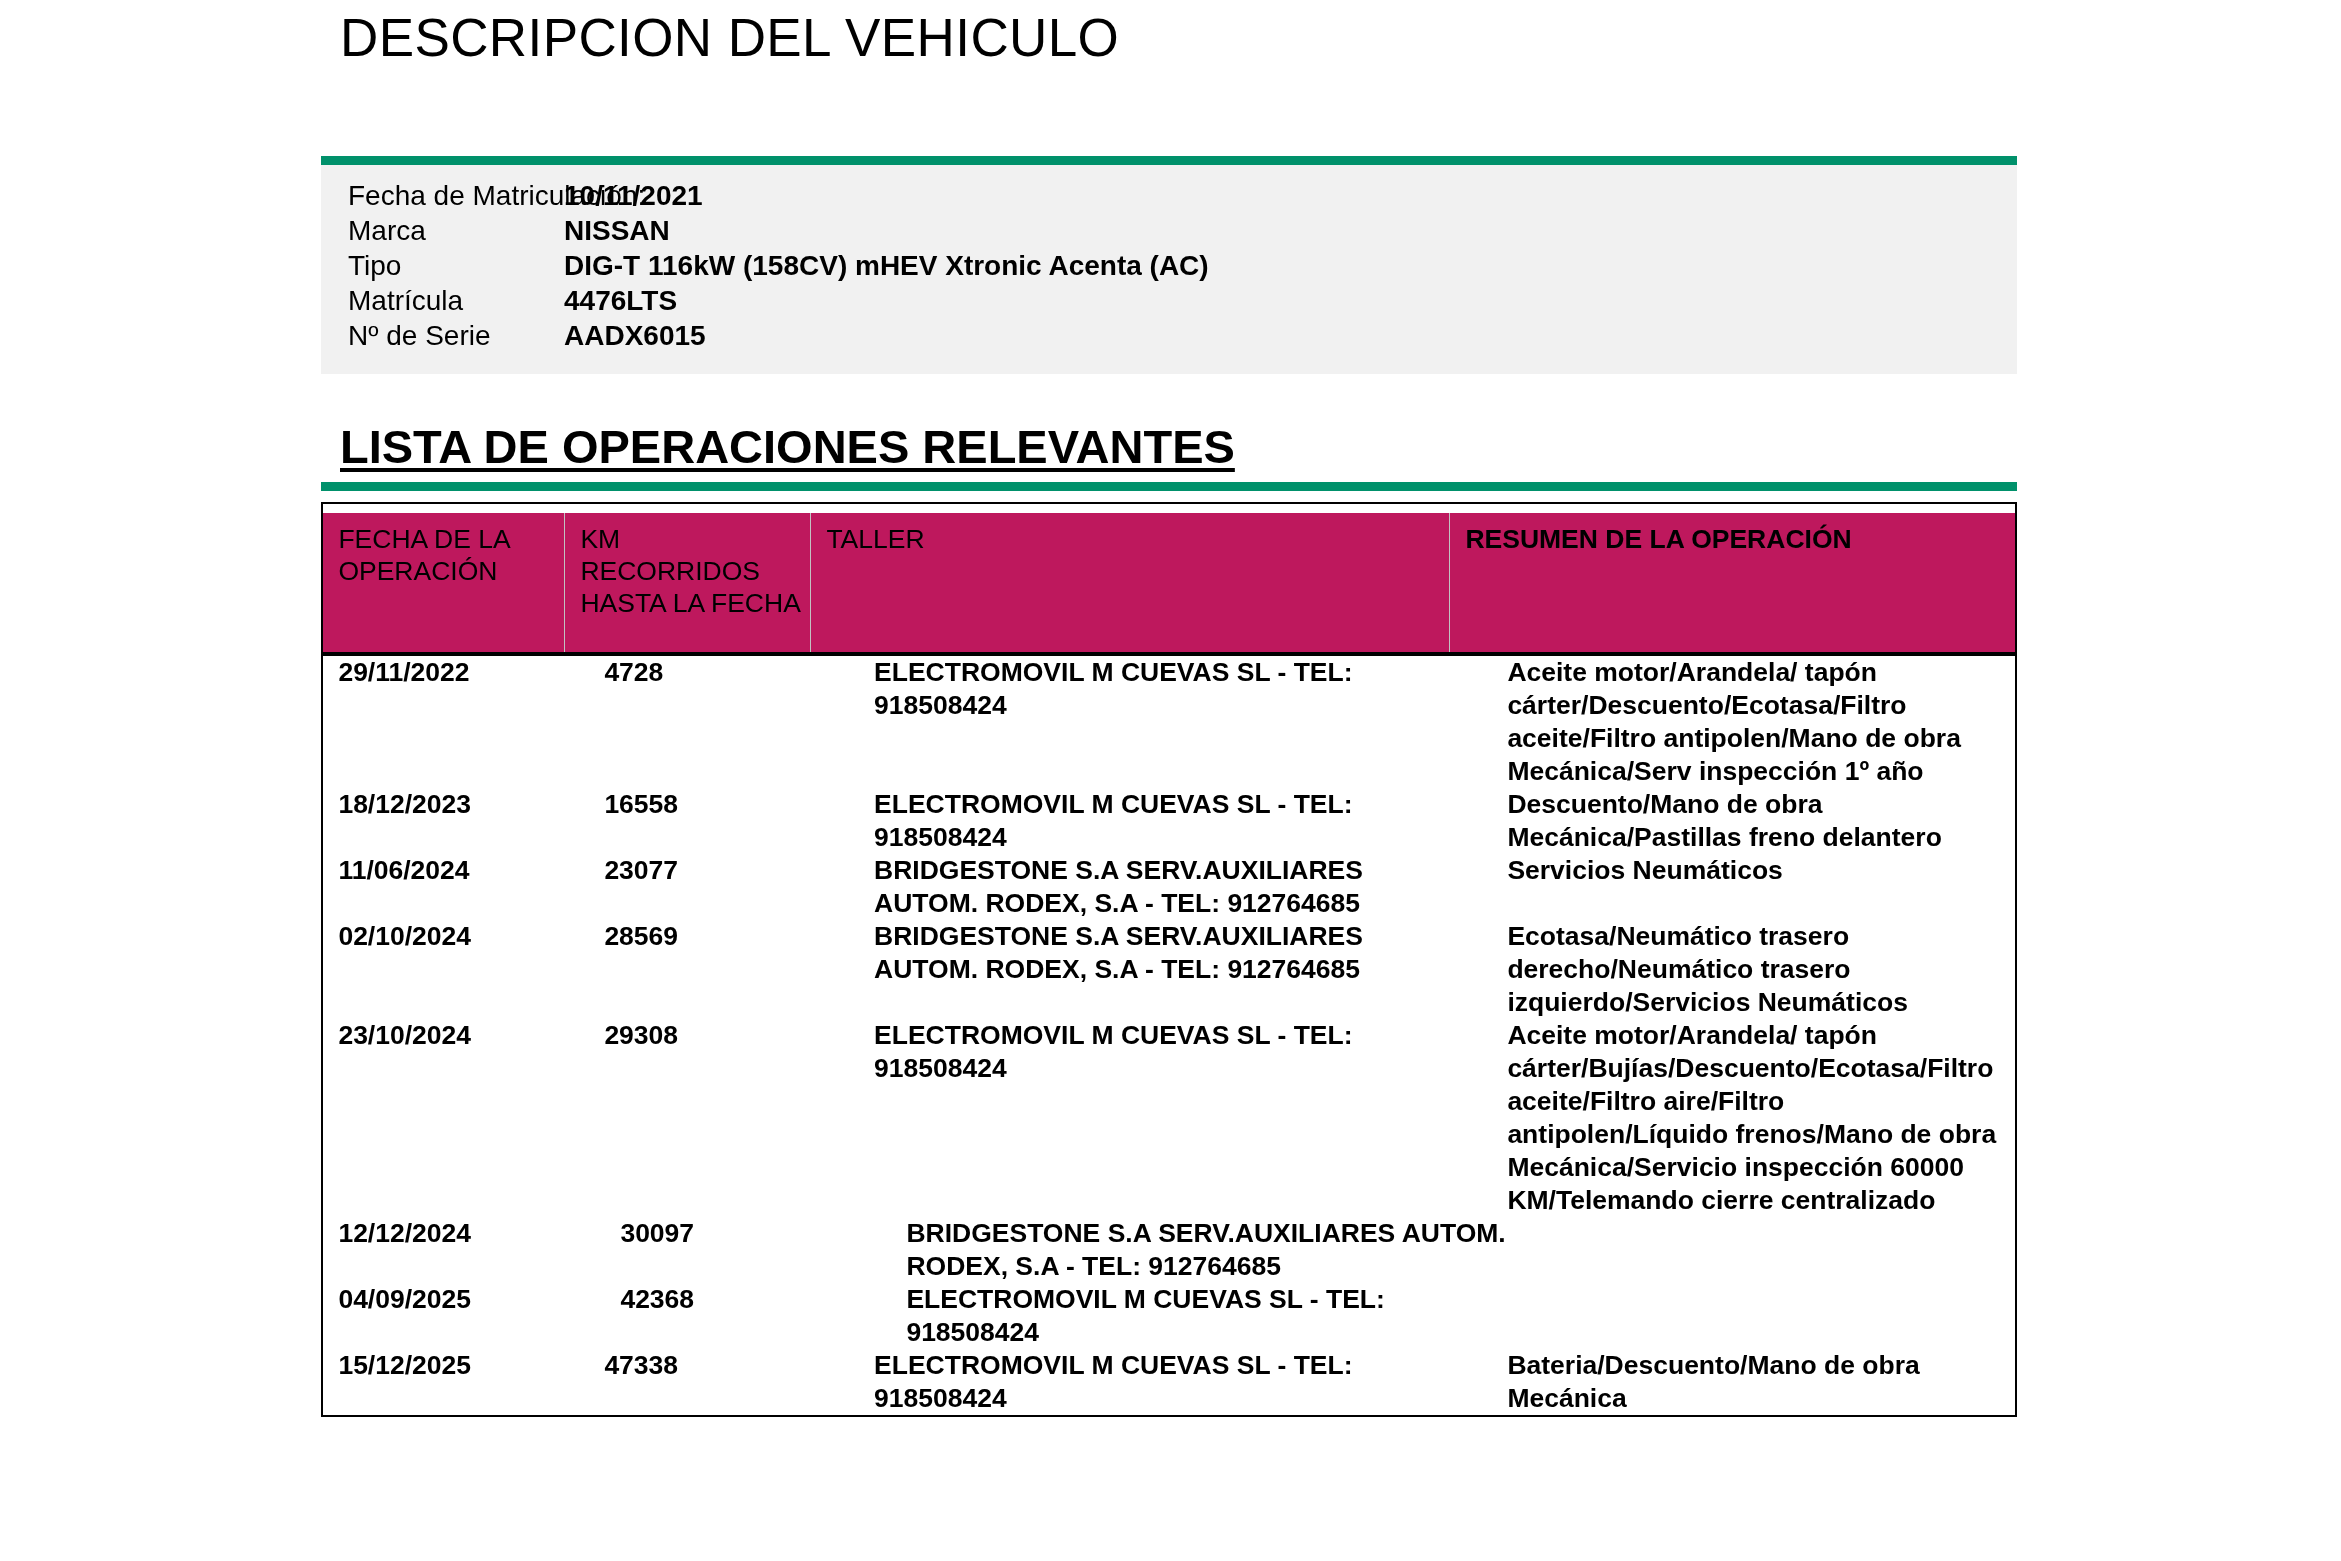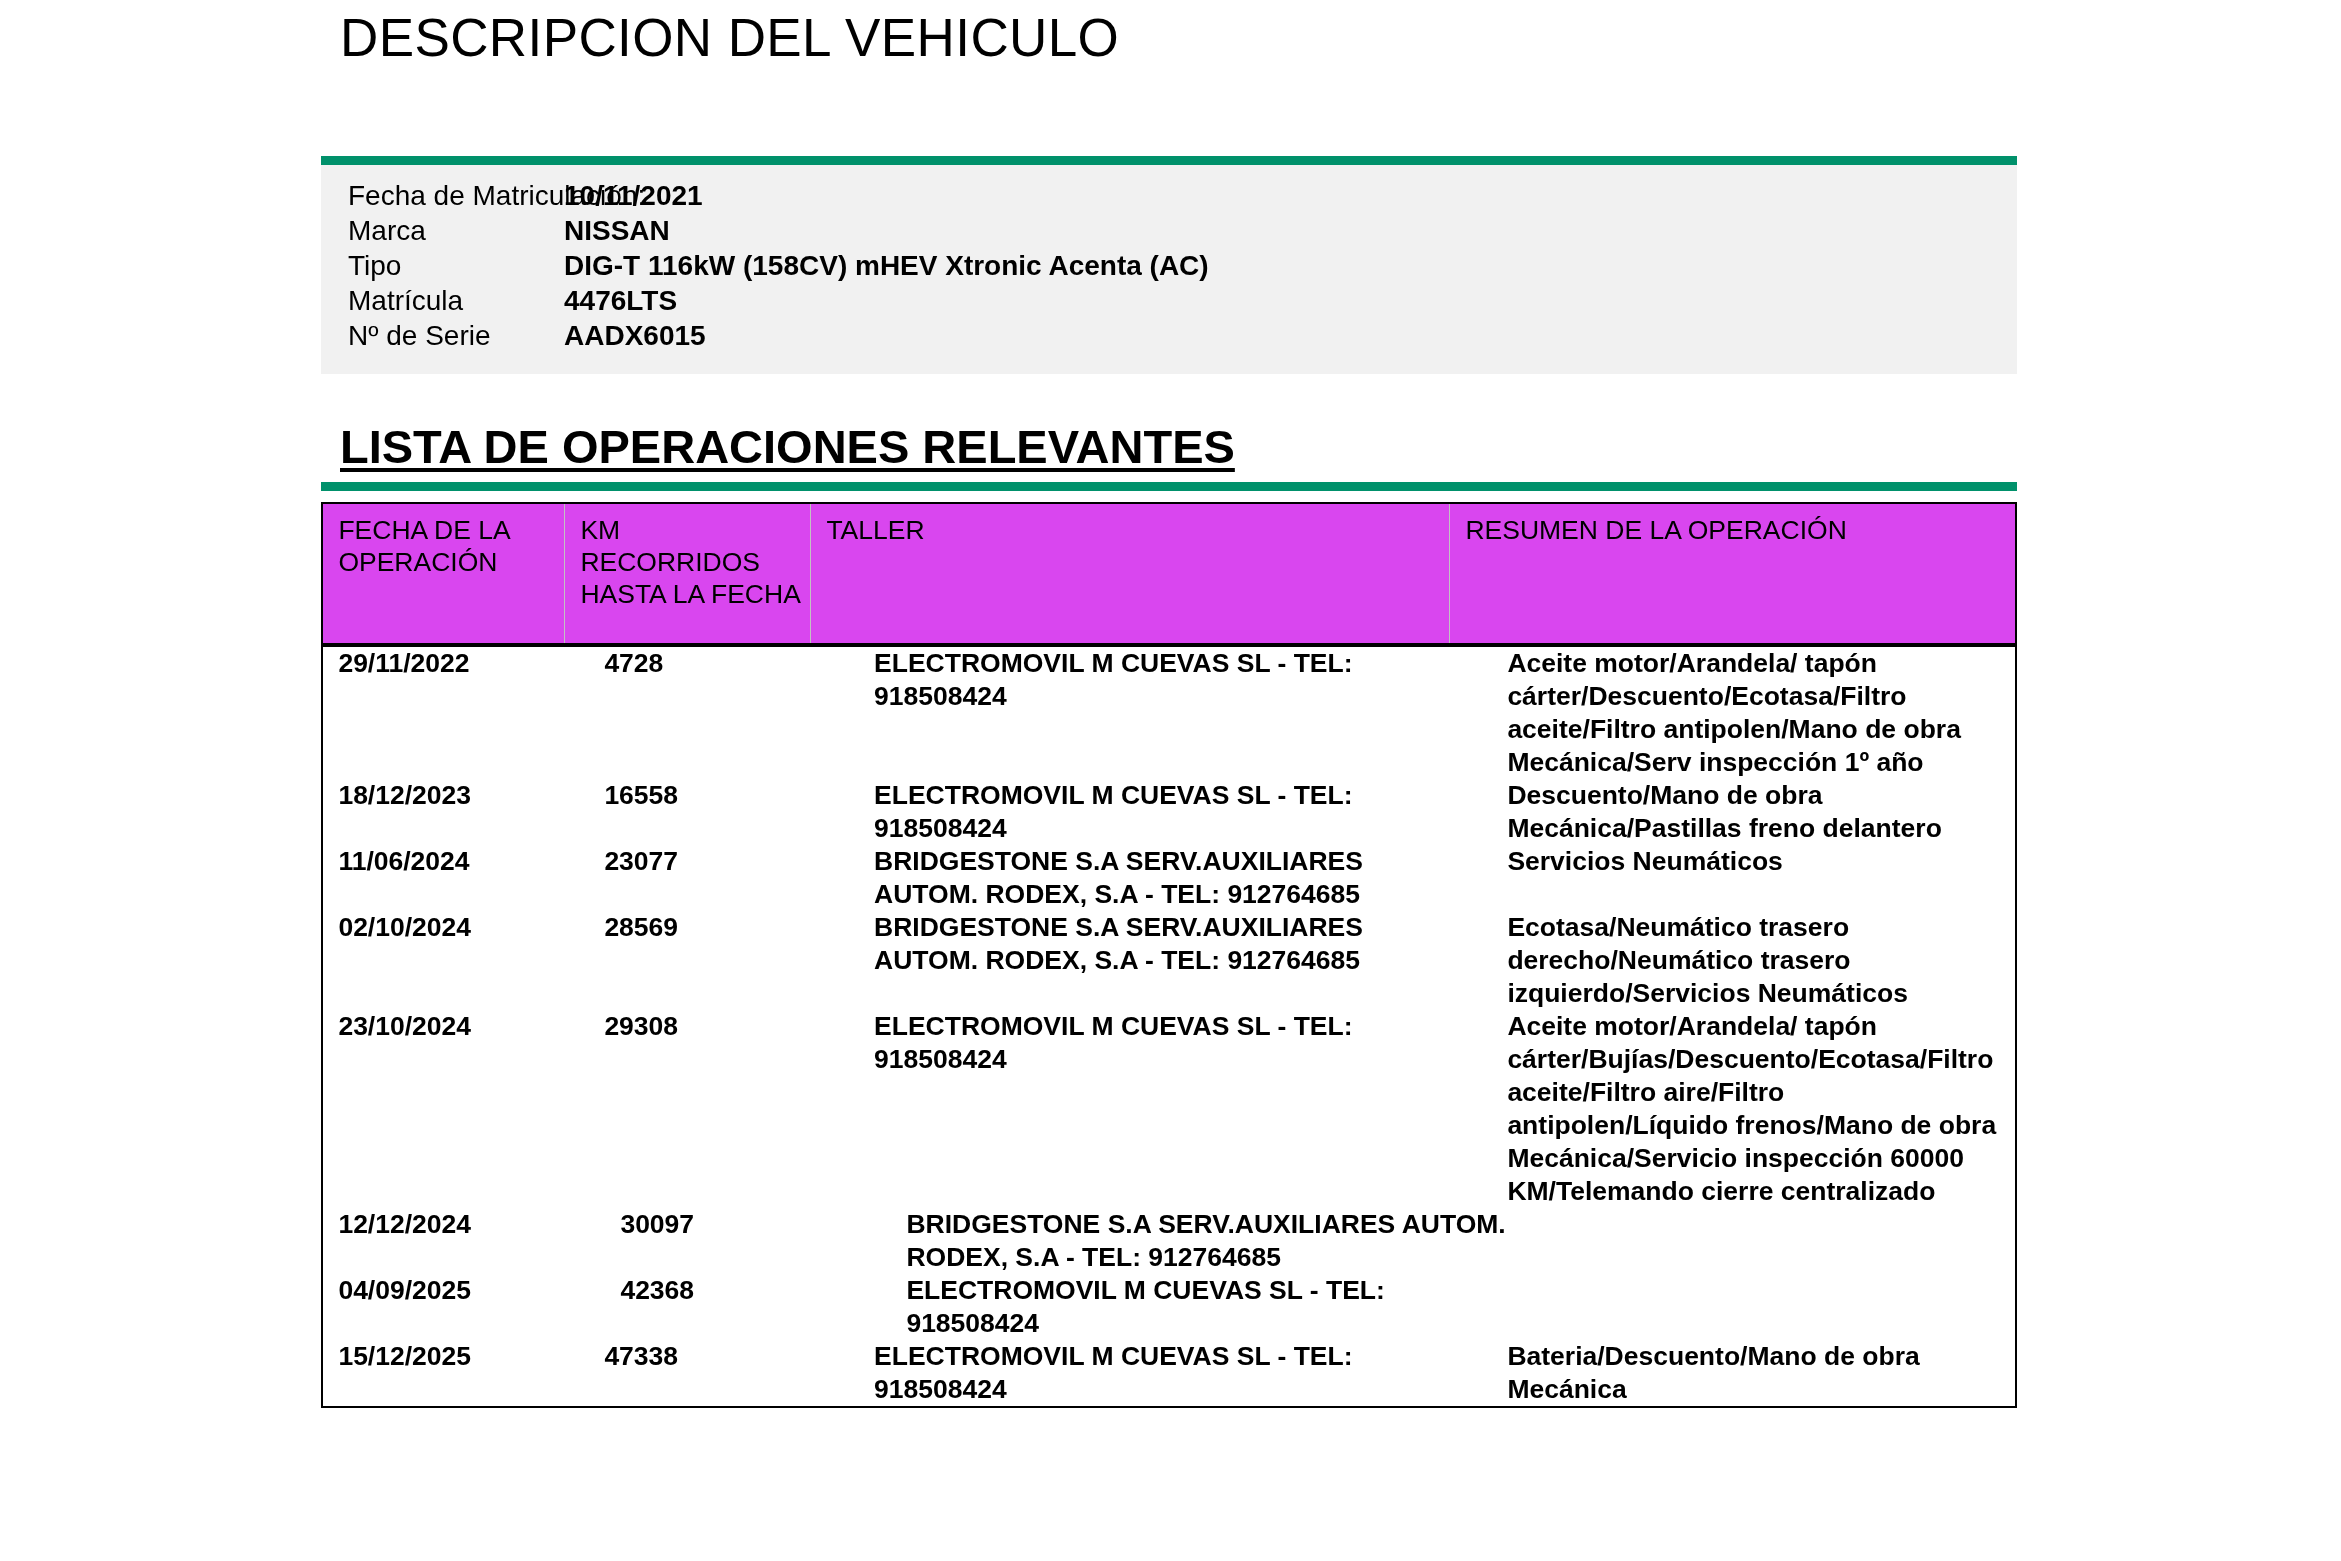--- a/index.html
+++ b/index.html
@@ -98,35 +98,36 @@
     border: 2.6px solid #000000;
     border-top: 2.6px solid #000000;
     margin-top: 10.2px;
     box-sizing: border-box;
     width: 100%;
     background: #ffffff;
   }
 
   .ops-header {
     display: flex;
-    background: #d946ef;
+    background: #be185d;
     border-bottom: 4.3px solid #000000;
     min-height: 139px;
+    margin-top: 9px;
   }
   .ops-header .hcell {
     font-size: 26.5px;
     font-weight: 400;
     line-height: 32px;
     padding: 10.2px 8.5px 8.5px 15.4px;
     box-sizing: border-box;
   }
   .hcell.c1 { width: 242px; border-right: 1.7px solid #C2C2C2; }
   .hcell.c2 { width: 246px; border-right: 1.7px solid #C2C2C2; }
   .hcell.c3 { width: 639px; border-right: 1.7px solid #C2C2C2; }
-  .hcell.c4 { width: 563px; }
+  .hcell.c4 { width: 563px; font-weight: bold; }
 
   .ops-body { padding: 0; }
 
   .ops-row {
     display: flex;
     align-items: flex-start;
     gap: 40px;
   }
   .ops-row .cell {
     font-size: 26.5px;

